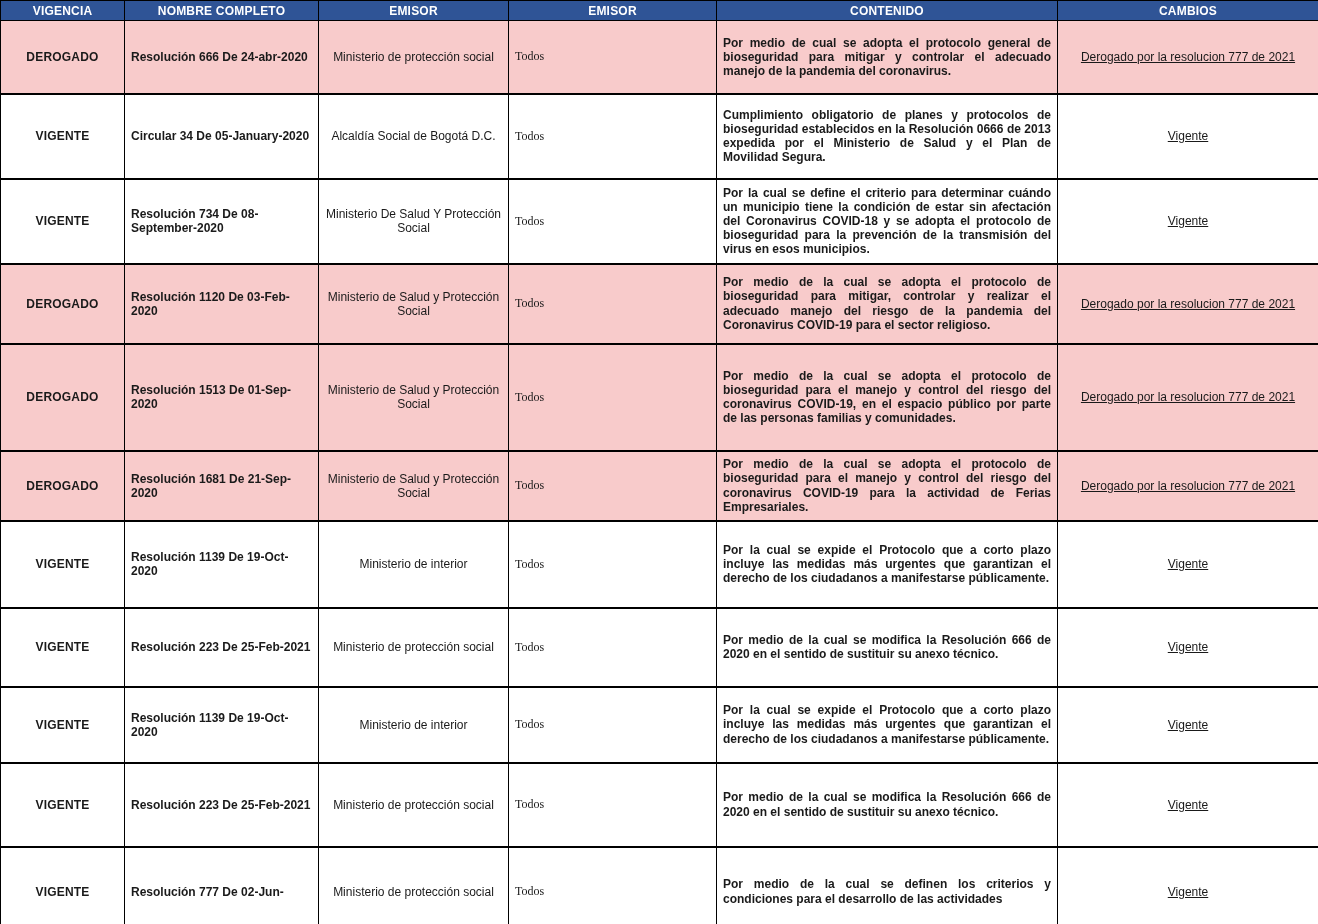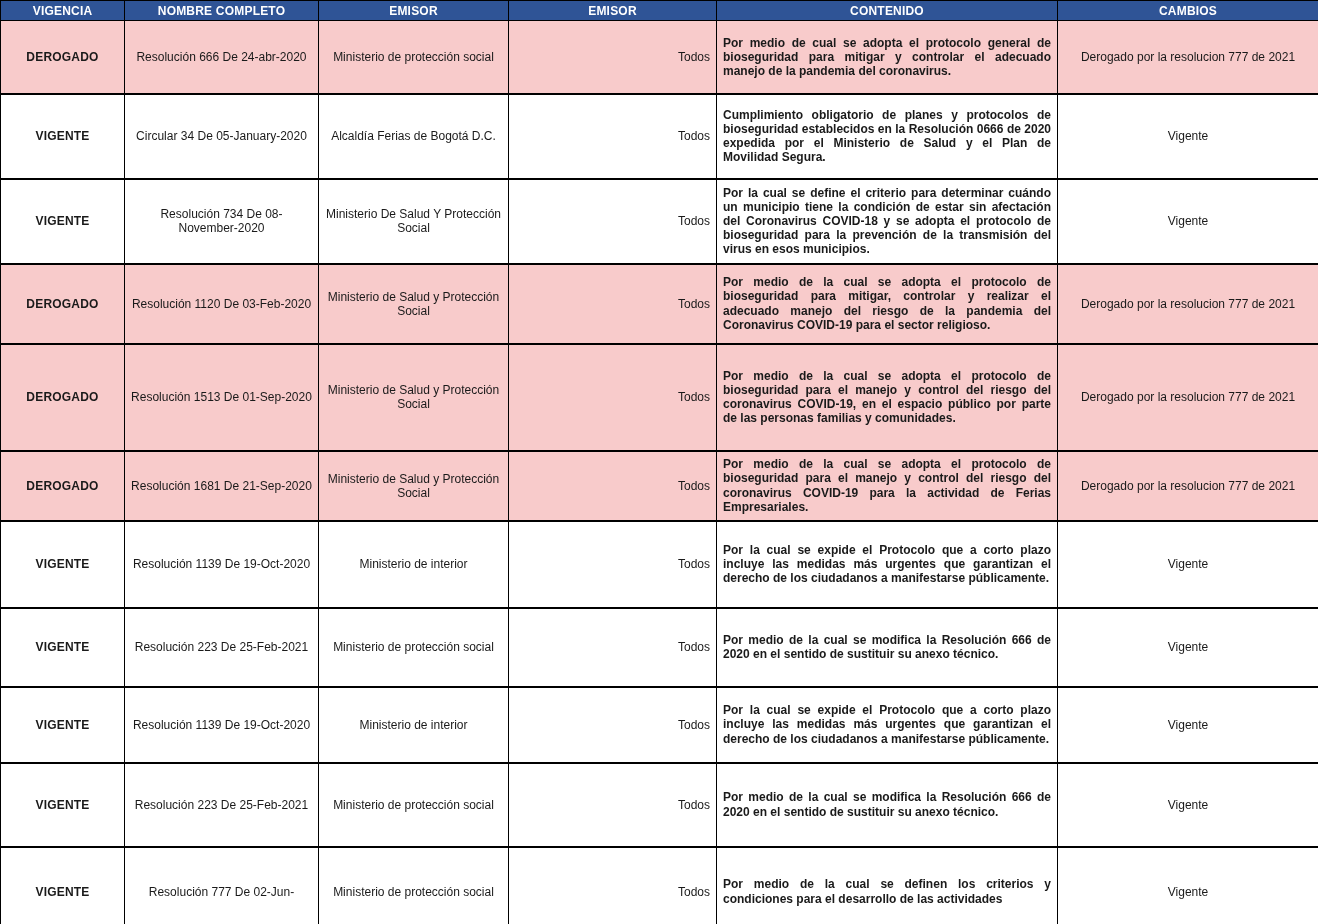--- a/index.html
+++ b/index.html
@@ -42,33 +42,33 @@
     border-bottom-width: 2px;
     vertical-align: middle;
     font-size: 12px;
     color: var(--text);
     padding: 2px 6px;
     overflow: hidden;
   }
   tr.row-vigente td { background: var(--vigente-bg); }
   tr.row-derogado td { background: var(--derogado-bg); }
   td.c-vigencia { text-align: center; letter-spacing: 0.2px; font-weight: bold; }
-  td.c-nombre   { text-align: center; font-weight: normal; font-size: 12.5px; padding: 2px 2px; }
+  td.c-nombre   { text-align: left; font-weight: bold; font-size: 12.5px; padding: 2px 2px; }
   td.c-emisor   { text-align: center; }
-  td.c-sector   { text-align: right; }
+  td.c-sector   { text-align: left; font-family: Liberation Serif, serif; }
   td.c-contenido {
     text-align: justify;
     text-justify: inter-word;
     font-size: 11.8px;
     line-height: 1.17;
     color: var(--content-text);
     padding: 3px 5px;
     font-weight: bold;
   }
-  td.c-cambios  { text-align: center; }
+  td.c-cambios  { text-align: center; text-decoration: underline; }
 </style>
 </head>
 <body>
 
 <div class="screen">
   <table class="reg-table">
     <colgroup>
       <col style="width:124px">
       <col style="width:194px">
       <col style="width:190px">
@@ -91,28 +91,28 @@
     <td class="c-vigencia">DEROGADO</td>
     <td class="c-nombre">Resolución 666 De 24-abr-2020</td>
     <td class="c-emisor">Ministerio de protección social</td>
     <td class="c-sector">Todos</td>
     <td class="c-contenido">Por medio de cual se adopta el protocolo general de bioseguridad para mitigar y controlar el adecuado manejo de la pandemia del coronavirus.</td>
     <td class="c-cambios">Derogado por la resolucion 777 de 2021</td>
   </tr>
         <tr class="row-vigente" style="height: 85px;">
     <td class="c-vigencia">VIGENTE</td>
     <td class="c-nombre">Circular 34 De 05-January-2020</td>
-    <td class="c-emisor">Alcaldía Ferias de Bogotá D.C.</td>
+    <td class="c-emisor">Alcaldía Social de Bogotá D.C.</td>
     <td class="c-sector">Todos</td>
-    <td class="c-contenido">Cumplimiento obligatorio de planes y protocolos de bioseguridad establecidos en la Resolución 0666 de 2020 expedida por el Ministerio de Salud y el Plan de Movilidad Segura.</td>
+    <td class="c-contenido">Cumplimiento obligatorio de planes y protocolos de bioseguridad establecidos en la Resolución 0666 de 2013 expedida por el Ministerio de Salud y el Plan de Movilidad Segura.</td>
     <td class="c-cambios">Vigente</td>
   </tr>
         <tr class="row-vigente" style="height: 85px;">
     <td class="c-vigencia">VIGENTE</td>
-    <td class="c-nombre">Resolución 734 De 08-November-2020</td>
+    <td class="c-nombre">Resolución 734 De 08-September-2020</td>
     <td class="c-emisor">Ministerio De Salud Y Protección Social</td>
     <td class="c-sector">Todos</td>
     <td class="c-contenido">Por la cual se define el criterio para determinar cuándo un municipio tiene la condición de estar sin afectación del Coronavirus COVID-18 y se adopta el protocolo de bioseguridad para la prevención de la transmisión del virus en esos municipios.</td>
     <td class="c-cambios">Vigente</td>
   </tr>
         <tr class="row-derogado" style="height: 80px;">
     <td class="c-vigencia">DEROGADO</td>
     <td class="c-nombre">Resolución 1120 De 03-Feb-2020</td>
     <td class="c-emisor">Ministerio de Salud y Protección Social</td>
     <td class="c-sector">Todos</td>

